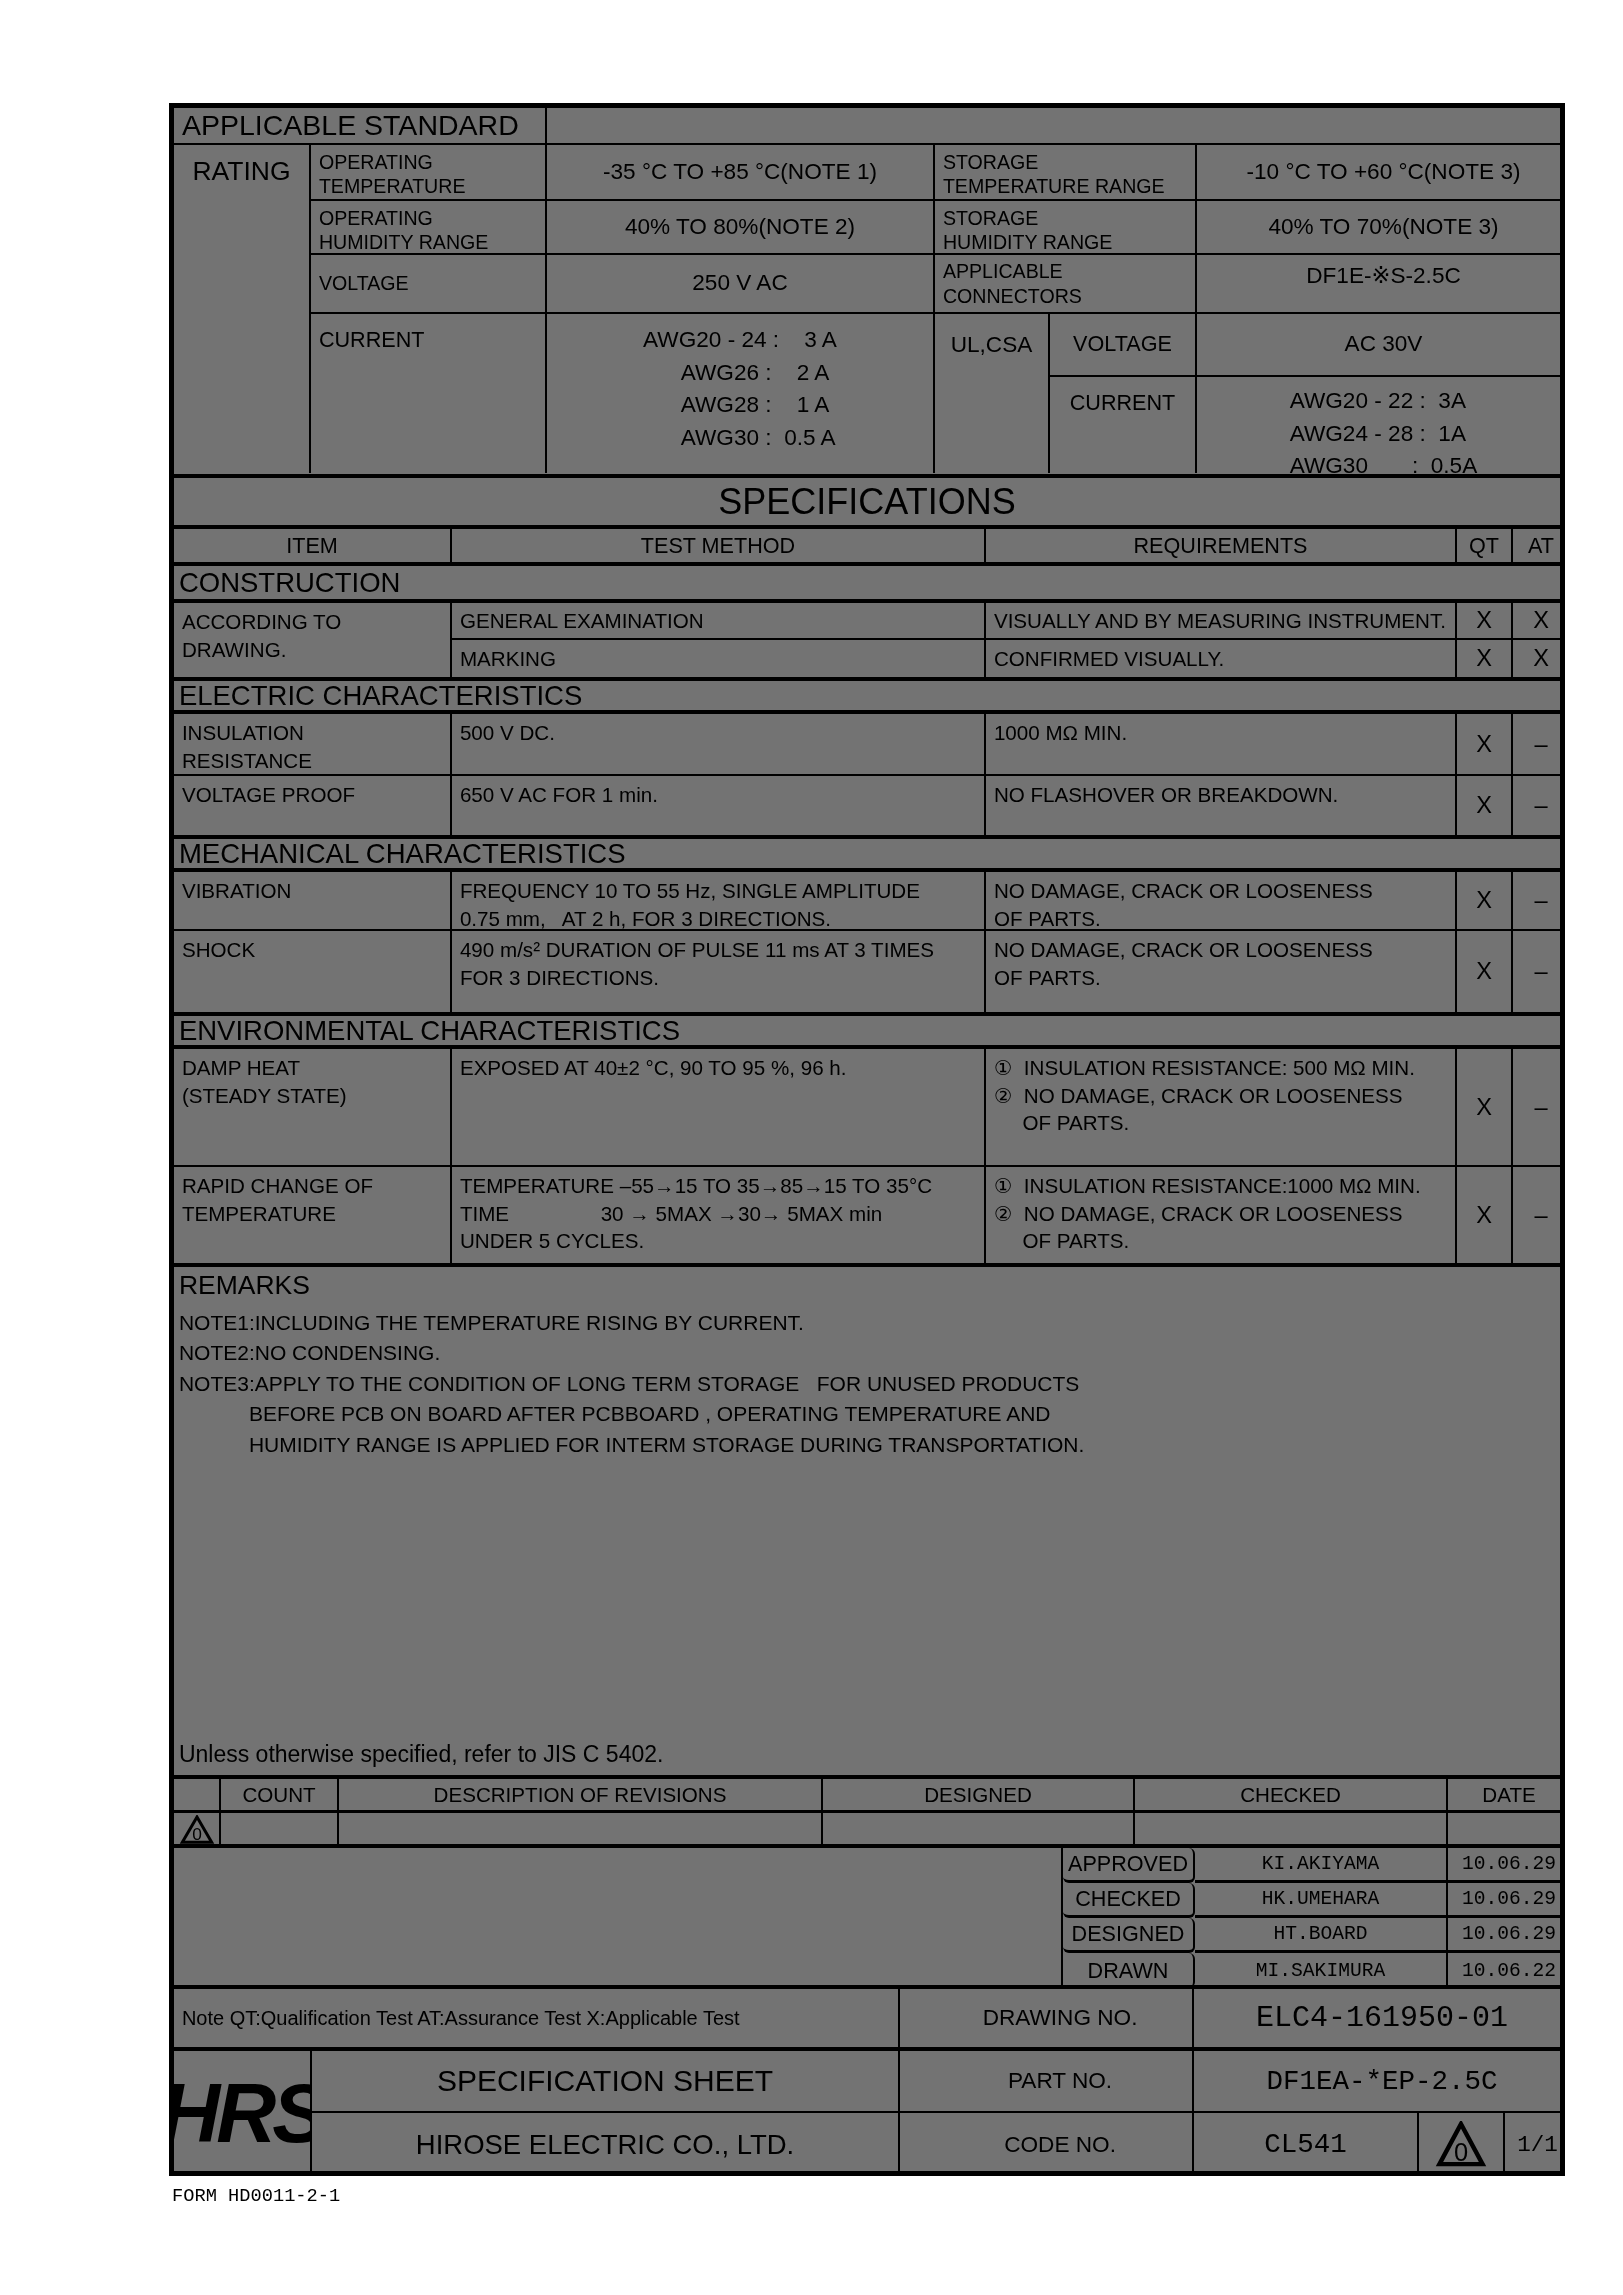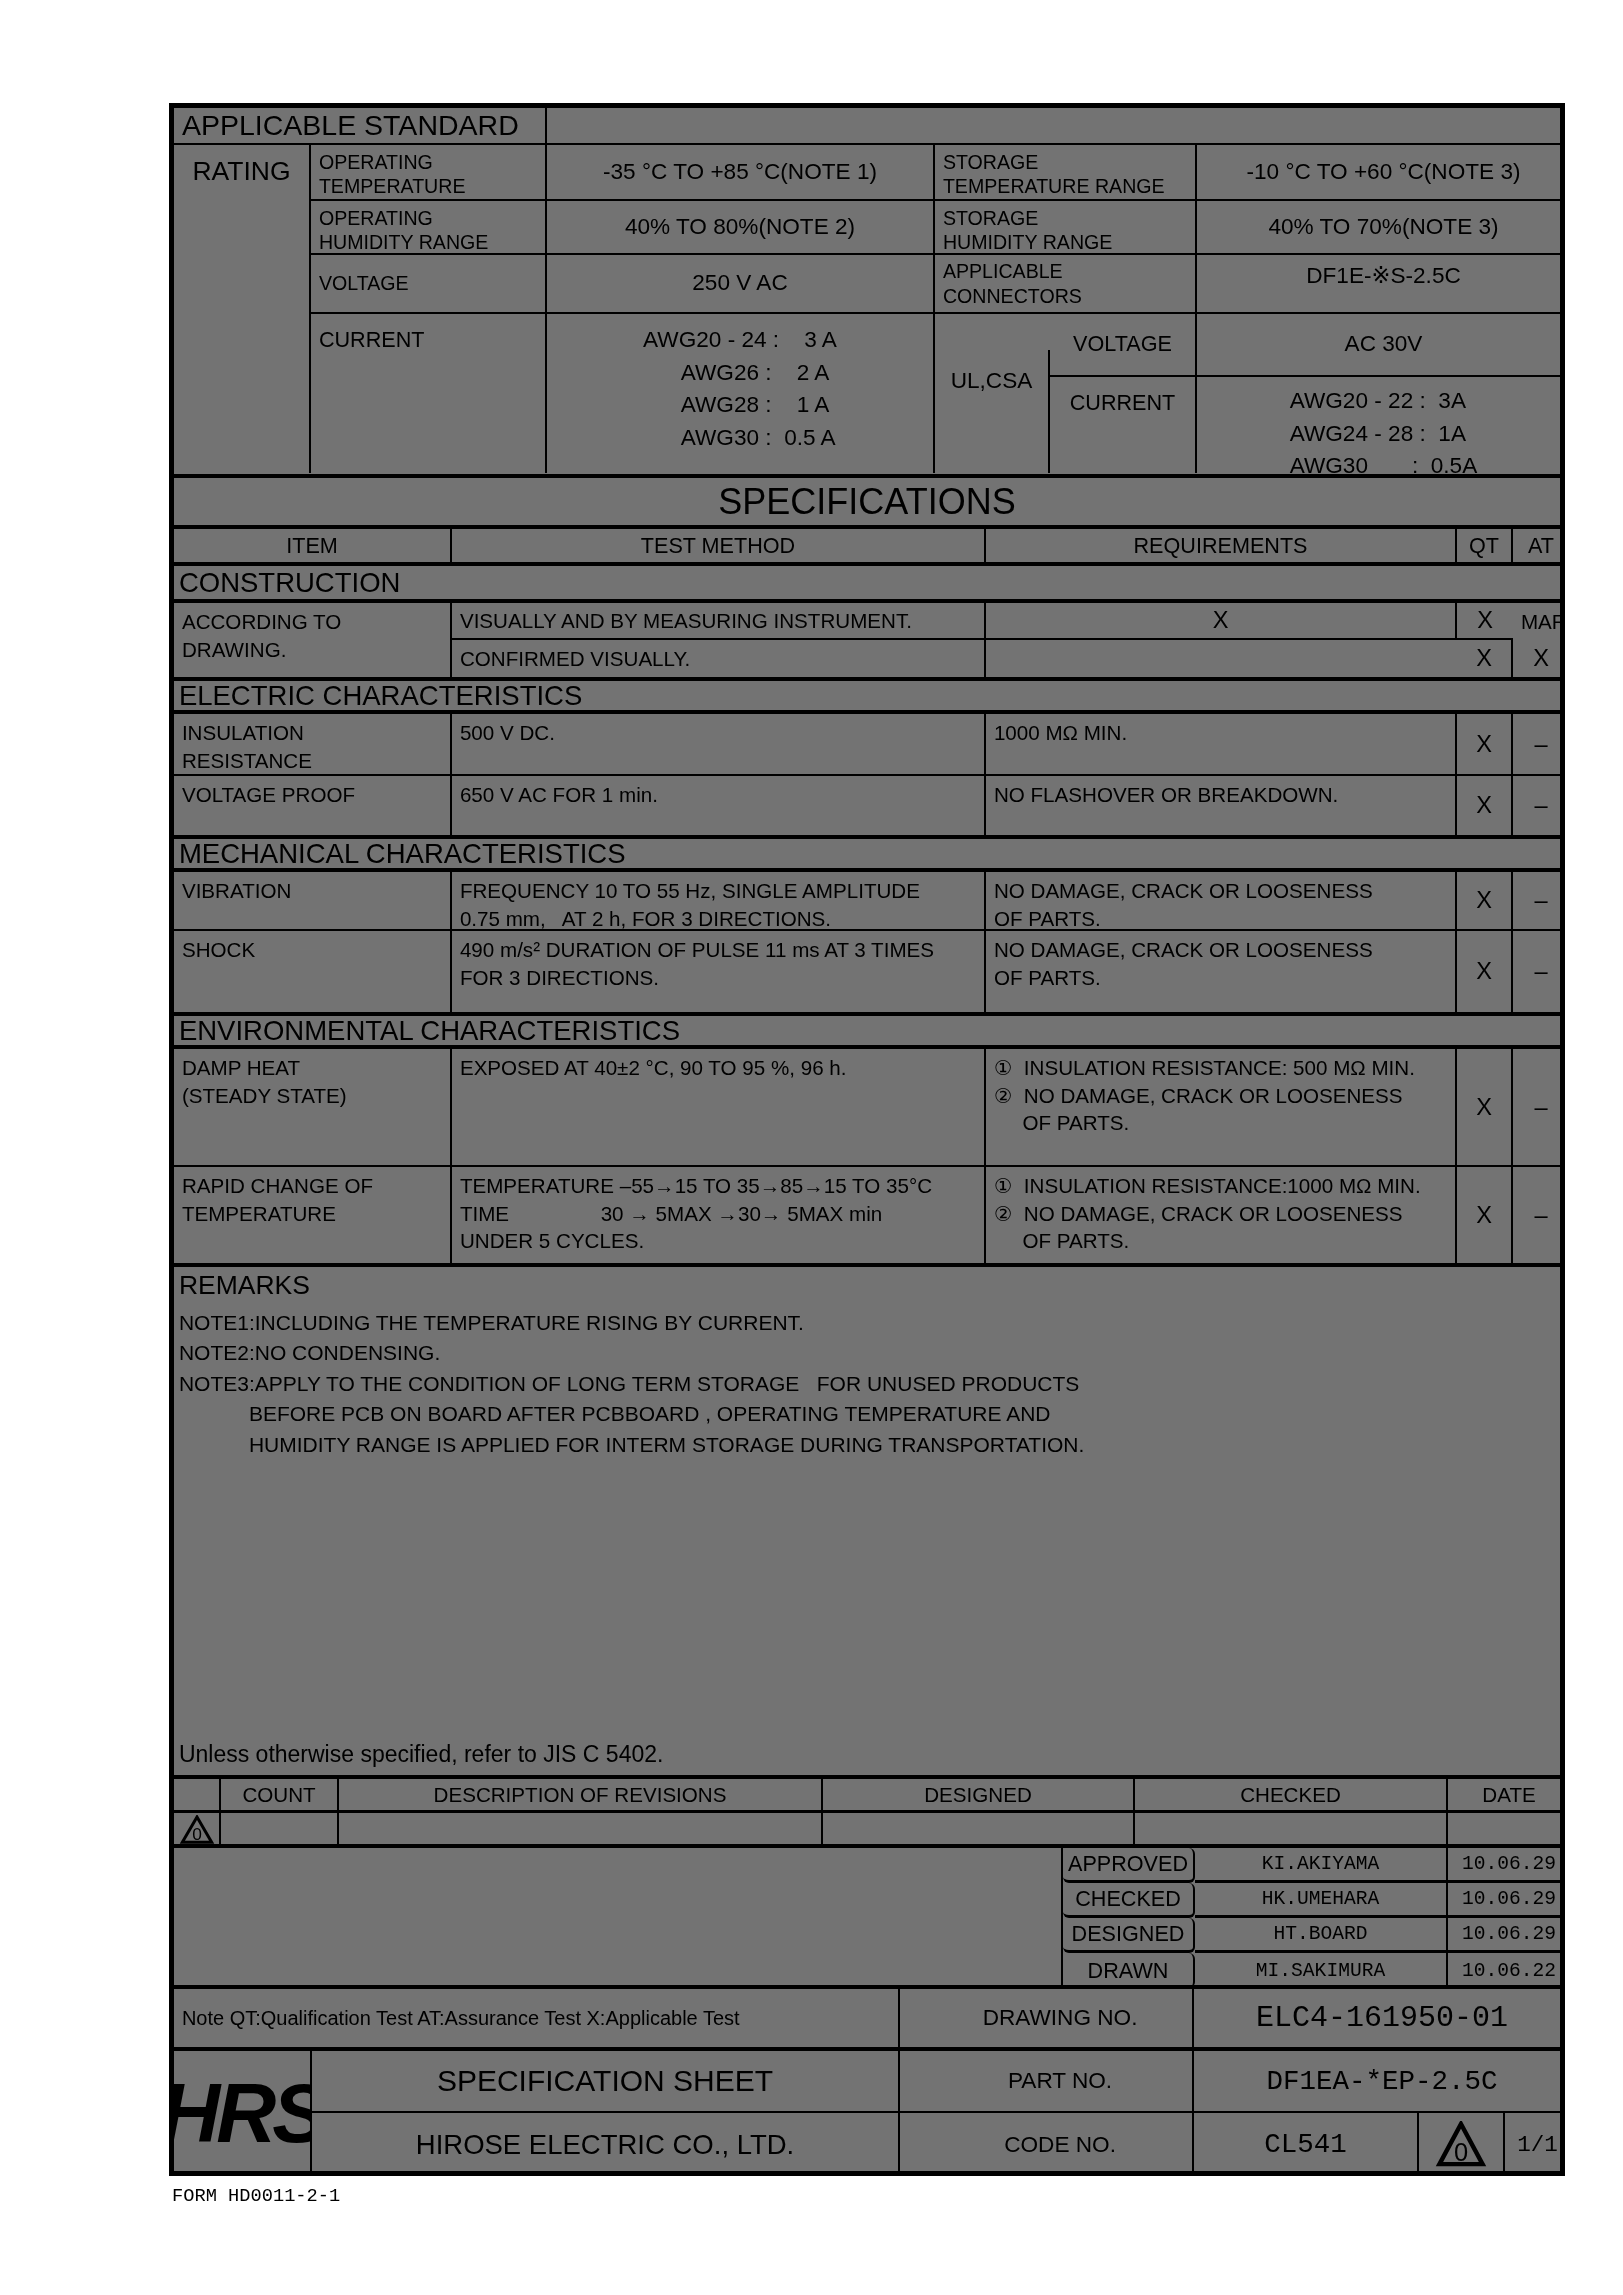--- a/index.html
+++ b/index.html
@@ -105,41 +105,42 @@
     <div class="c br bb cc fs-val">250 V AC</div>
     <div class="c br bb fs-lab pre vc" style="grid-column:4/6;">APPLICABLE
 CONNECTORS</div>
     <div class="c bb fs-val" style="justify-content:center;">DF1E-※S-2.5C</div>
 
     <div class="c br fs-lab" style="grid-row:5/7;padding-top:12.8px;font-size:21.6px;">CURRENT</div>
     <div class="c br fs-val pre" style="grid-row:5/7;justify-content:center;padding-top:9.8px;">AWG20 - 24 :    3 A
       AWG26 :    2 A
       AWG28 :    1 A
       AWG30 :  0.5 A</div>
-    <div class="c br fs-val" style="grid-row:5/7;justify-content:center;padding-top:14.7px;margin-top:36px;">UL,CSA</div>
+    <div class="c br fs-val" style="grid-row:5/7;justify-content:center;padding-top:14.7px;">UL,CSA</div>
     <div class="c br bb fs-lab vc" style="font-size:21.6px;justify-content:center;">VOLTAGE</div>
     <div class="c bb cc fs-val">AC 30V</div>
     <div class="c br fs-lab" style="font-size:21.6px;justify-content:center;padding-top:12.8px;">CURRENT</div>
     <div class="c fs-val pre" style="justify-content:center;padding-top:7.9px;">AWG20 - 22 :  3A
 AWG24 - 28 :  1A
 AWG30       :  0.5A</div>
   </div>
 
   <div class="spec-title">SPECIFICATIONS</div>
 
   <div class="g spec-head">
     <div class="c br cc">ITEM</div>
     <div class="c br cc">TEST METHOD</div>
     <div class="c br cc">REQUIREMENTS</div>
     <div class="c br cc">QT</div>
     <div class="c cc">AT</div>
   </div>
 
   <div class="band">CONSTRUCTION</div>
   <div class="g rows constr">
+    <div class="c br bb fs-cell vc">GENERAL EXAMINATION</div>
     <div class="c br bb fs-cell vc">VISUALLY AND BY MEASURING INSTRUMENT.</div>
     <div class="c br fs-cell" style="grid-row:1/3;">ACCORDING TO DRAWING.</div>
     <div class="c br bb cc mark">X</div>
     <div class="c bb cc mark">X</div>
     <div class="c br fs-cell vc">MARKING</div>
     <div class="c br fs-cell vc">CONFIRMED VISUALLY.</div>
     <div class="c br cc mark" style="grid-column:4;">X</div>
     <div class="c cc mark">X</div>
   </div>
 

